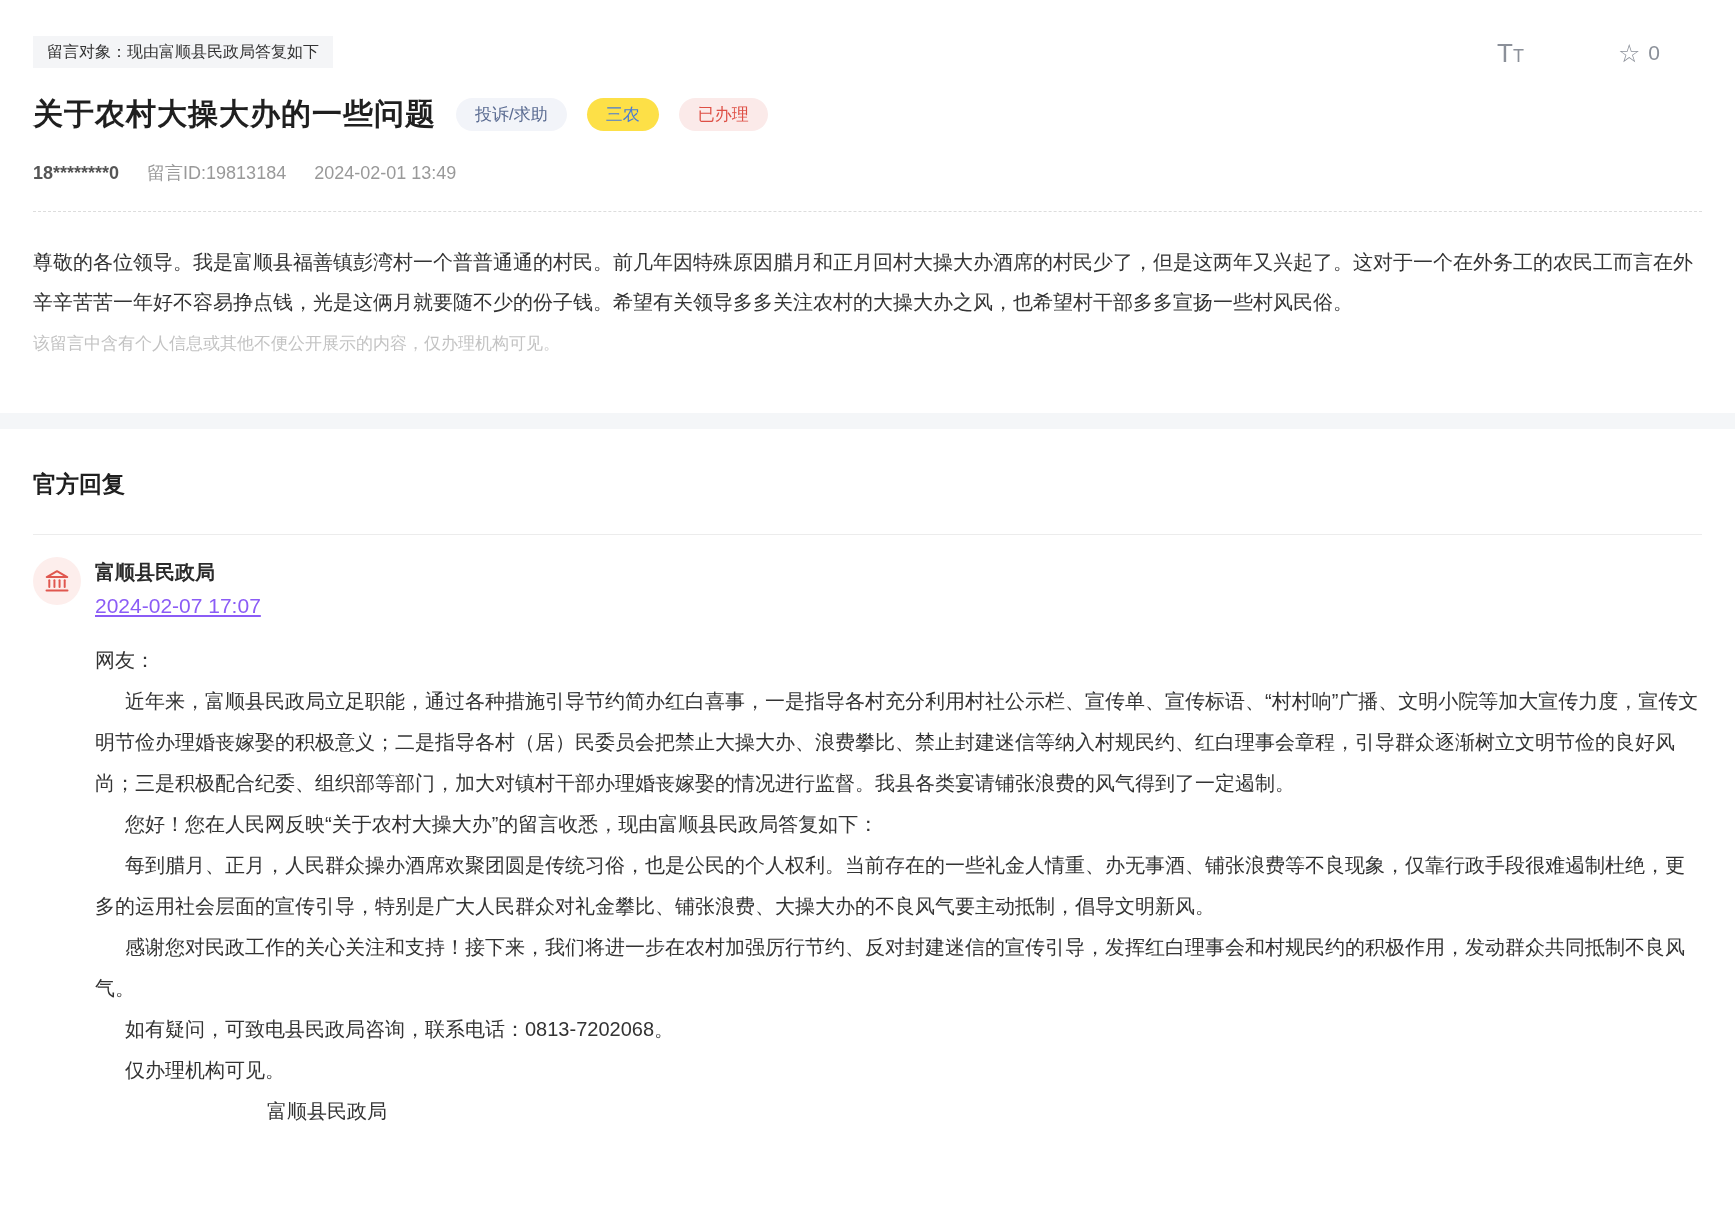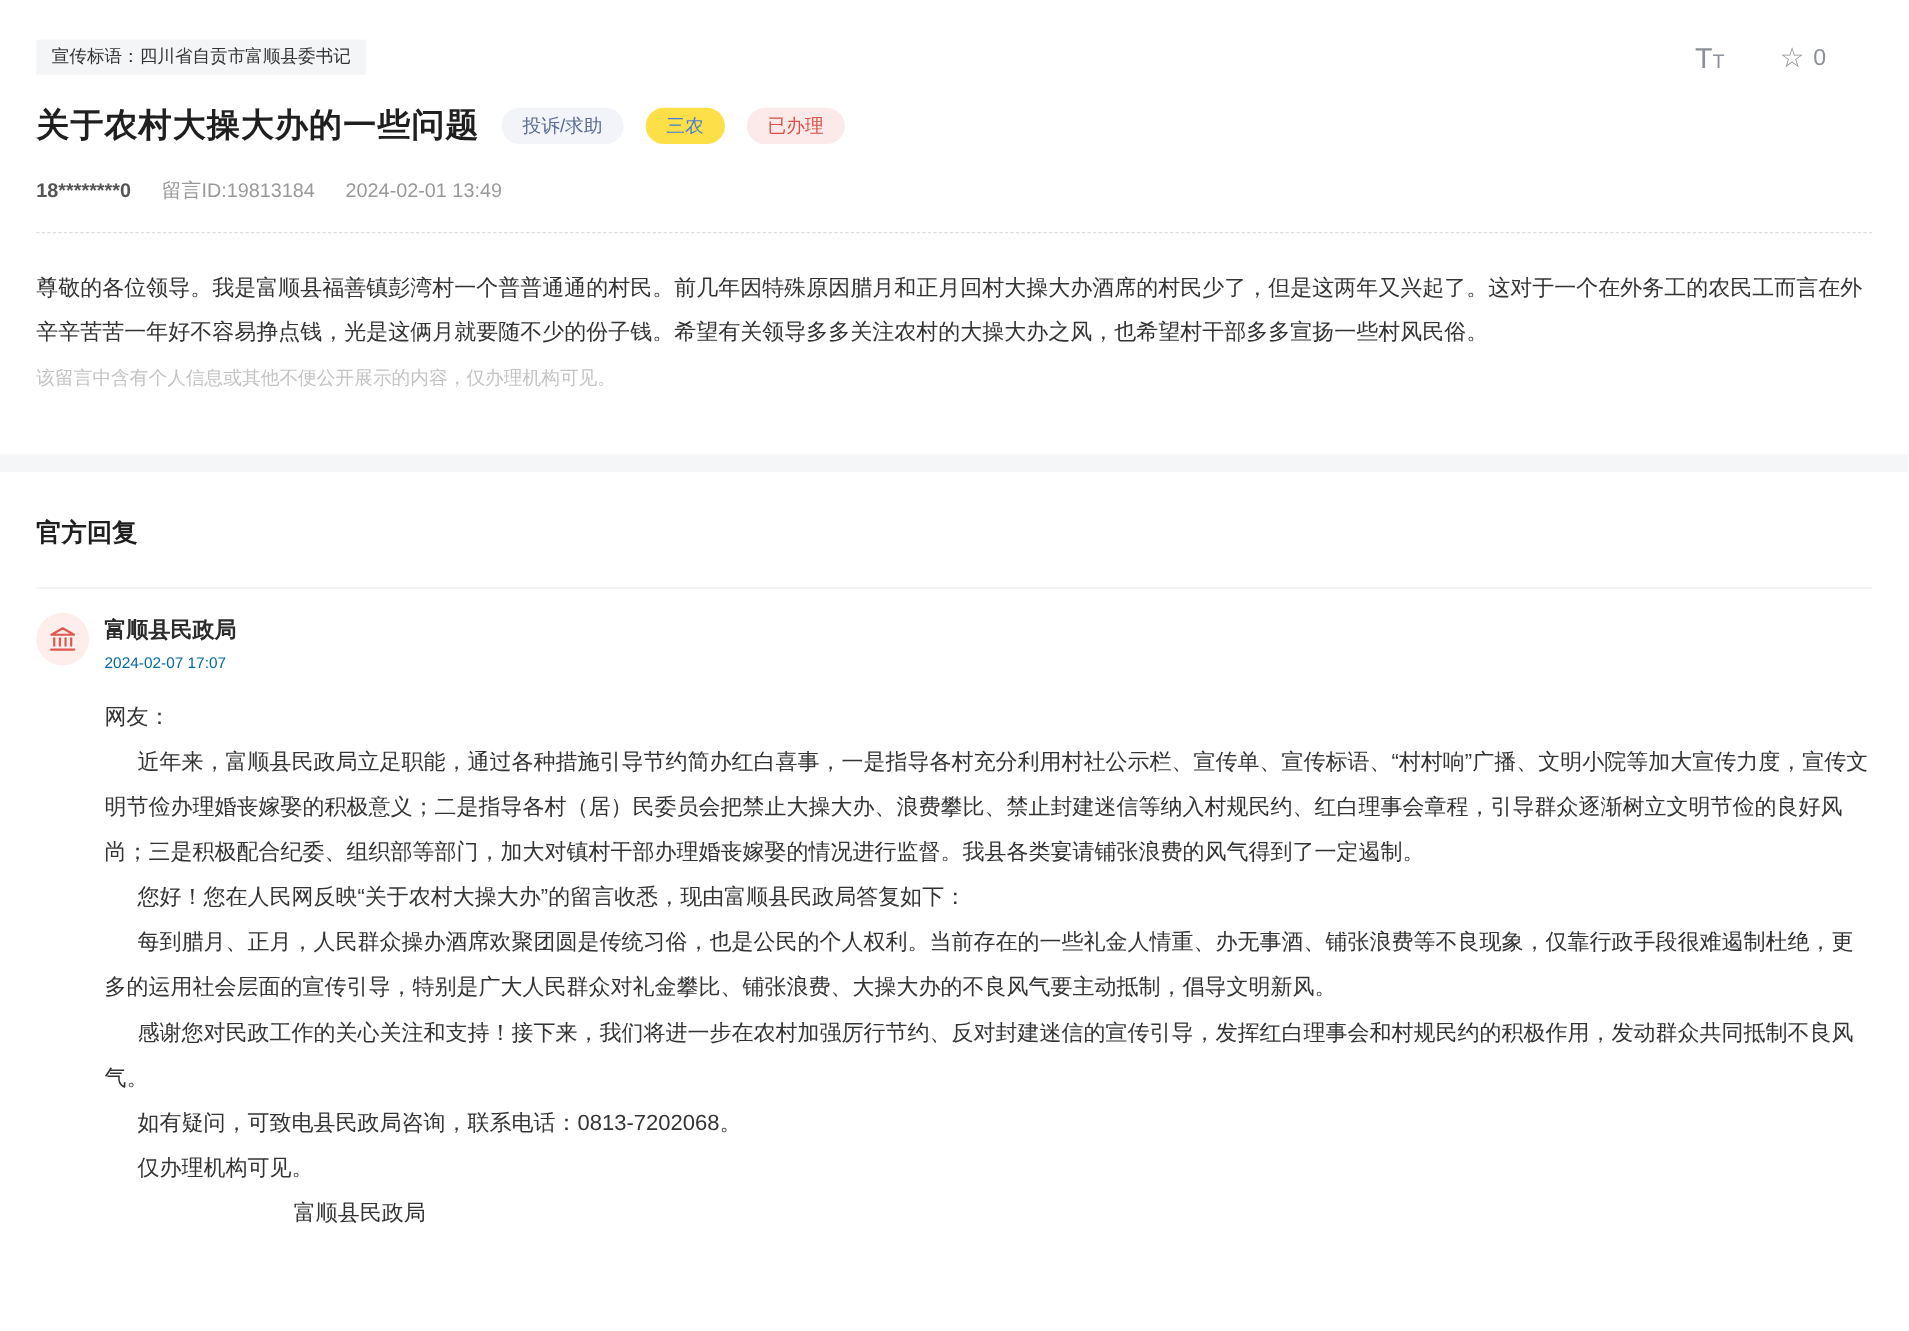--- a/index.html
+++ b/index.html
@@ -25,21 +25,21 @@
     display: inline-block;
     background: #f4f5f7;
     color: #333;
     font-size: 16px;
     line-height: 1;
     padding: 8px 14px;
   }
   .top-actions {
     display: flex;
     align-items: center;
-    gap: 50px;
+    gap: 94px;
     margin-right: 42px;
     margin-top: 4px;
     color: #8b9099;
   }
   .font-size-icon { cursor: pointer; line-height: 1; white-space: nowrap; }
   .font-size-icon .big-t { font-size: 26px; }
   .font-size-icon .small-t { font-size: 18px; }
   .fav-group { display: flex; align-items: center; gap: 8px; cursor: pointer; }
   .star-icon { font-size: 25px; line-height: 1; }
   .fav-count { font-size: 21px; }
@@ -127,40 +127,41 @@
   }
   .avatar svg { width: 28px; height: 28px; }
   .org-name {
     font-size: 20px;
     font-weight: bold;
     color: #2b2b2b;
     padding-top: 2px;
   }
   .reply-time {
     margin-top: 8px;
-    font-size: 14px;
-    color: #0369a1;
+    font-size: 21px;
+    color: #8b5cf6;
+    text-decoration: underline;
   }
   .reply-body {
     margin-left: 62px;
     margin-top: 22px;
     font-size: 20px;
     line-height: 41px;
     color: #333;
   }
   .reply-body p.indent { text-indent: 30px; }
   .reply-body p.signature { padding-left: 172px; }
 </style>
 </head>
 <body>
 
 <section class="content">
 
   <div class="top-row">
-    <div class="target-tag">宣传标语：四川省自贡市富顺县委书记</div>
+    <div class="target-tag">留言对象：现由富顺县民政局答复如下</div>
 
     <div class="top-actions">
       <div class="font-size-icon">
         <span class="big-t">T</span><span class="small-t">T</span>
       </div>
       <div class="fav-group">
         <span class="star-icon">☆</span>
         <span class="fav-count">0</span>
       </div>
     </div>

